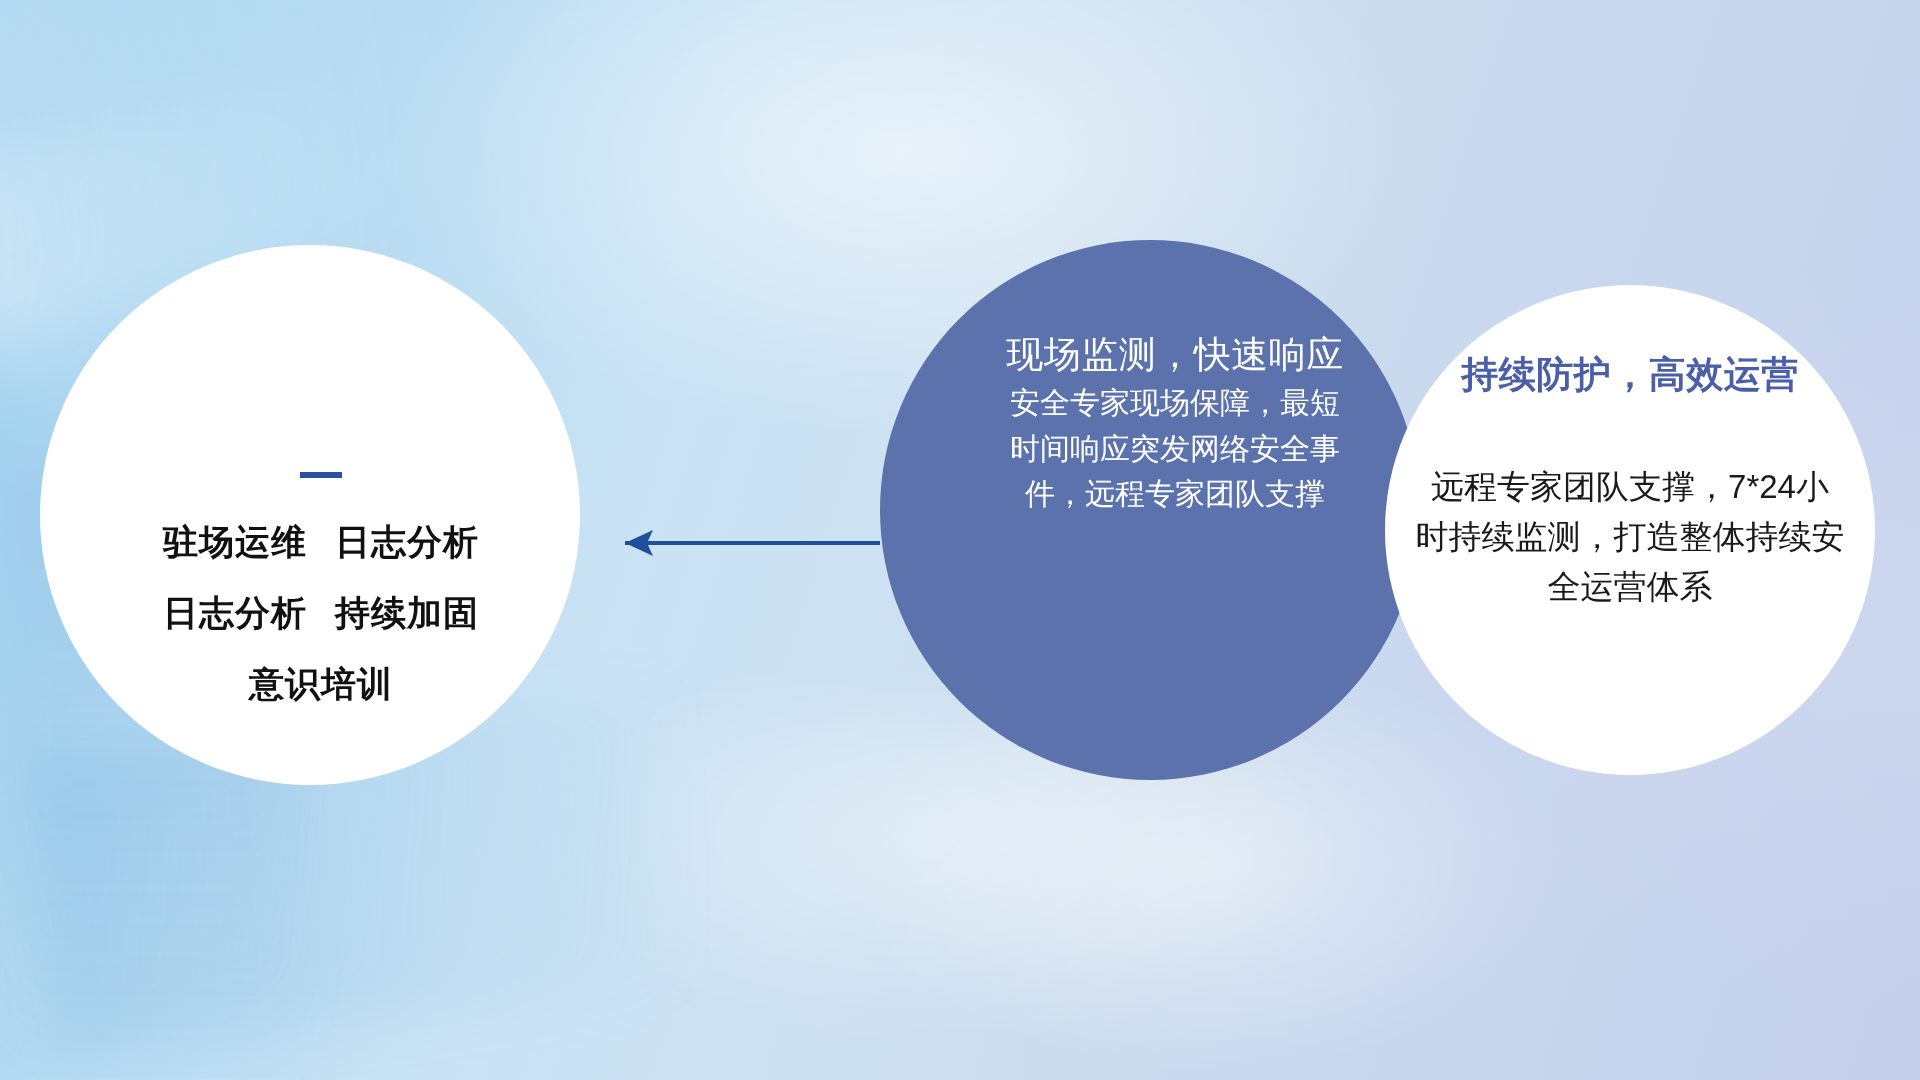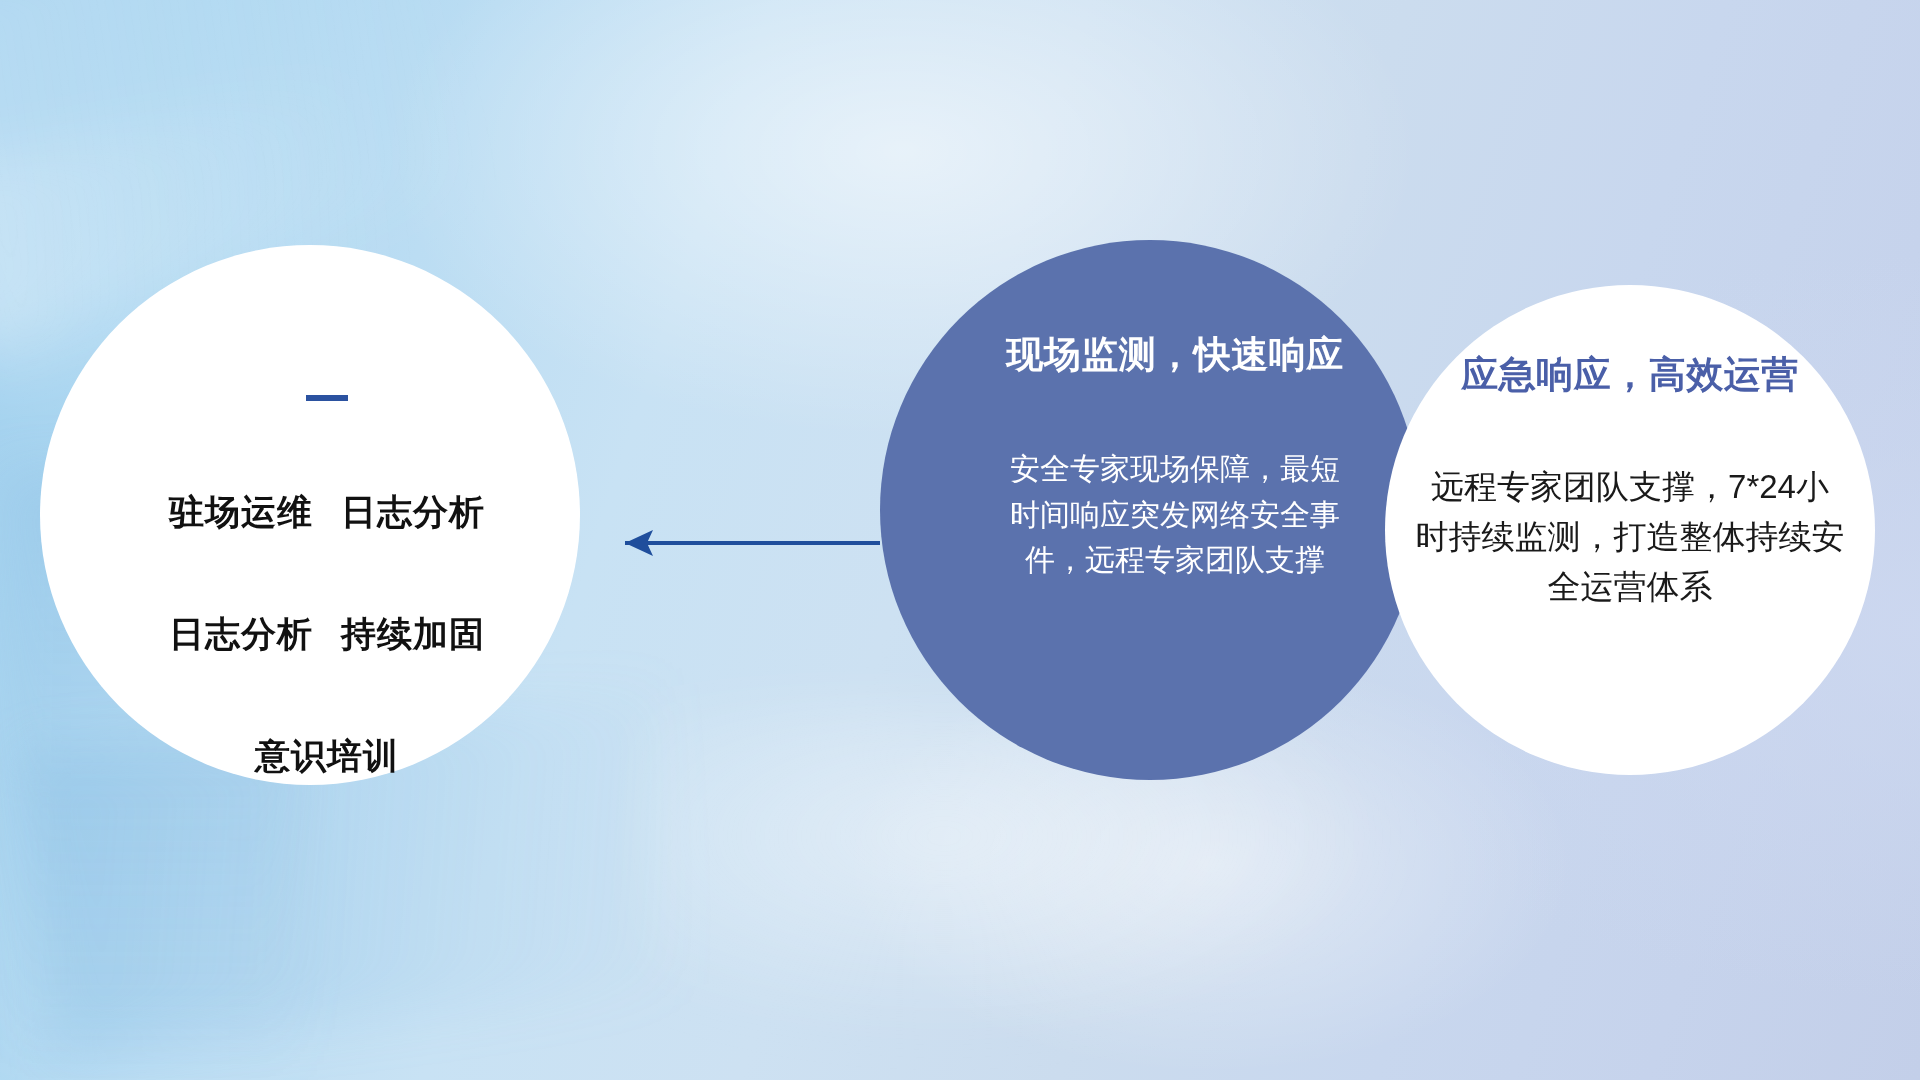--- a/index.html
+++ b/index.html
@@ -78,32 +78,31 @@
     top: 285px;
     width: 490px;
     height: 490px;
     background: #ffffff;
     z-index: 4;
   }
 
   
   #left-content {
     position: absolute;
-    left: 57px;
+    left: 51px;
     top: 245px;
     width: 540px;
     height: 540px;
     z-index: 5;
     display: flex;
     flex-direction: column;
     align-items: center;
-    justify-content: space-between;
+    justify-content: center;
     padding-top: 150px;
     box-sizing: border-box;
-    font-family: Liberation Mono, monospace;
   }
   #left-dash {
     width: 42px;
     height: 6px;
     background: #2b52a0;
     margin-bottom: 46px;
   }
   .left-line {
     color: #111111;
     font-weight: bold;
@@ -125,25 +124,24 @@
     height: 540px;
     z-index: 6;
     box-sizing: border-box;
     padding: 90px 20px 0 70px;
     display: flex;
     flex-direction: column;
     align-items: center;
   }
   #middle-heading {
     color: #ffffff;
-    font-weight: bold;
+    font-weight: normal;
     font-size: 37px;
     letter-spacing: 0.5px;
     white-space: nowrap;
-    margin-bottom: 66px;
   }
   #middle-body {
     color: #ffffff;
     font-size: 30px;
     line-height: 1.52;
     text-align: center;
     width: 330px;
   }
 
   
@@ -218,17 +216,17 @@
       <span>意识培训</span>
     </div>
   </div>
 
   <div id="middle-content">
     <div id="middle-heading">现场监测，快速响应</div>
     <div id="middle-body">安全专家现场保障，最短时间响应突发网络安全事件，远程专家团队支撑</div>
   </div>
 
   <div id="right-content">
-    <div id="right-heading">应急响应，高效运营</div>
+    <div id="right-heading">持续防护，高效运营</div>
     <div id="right-body">远程专家团队支撑，7*24小时持续监测，打造整体持续安全运营体系</div>
   </div>
 
 </div>
 
 </body></html>

